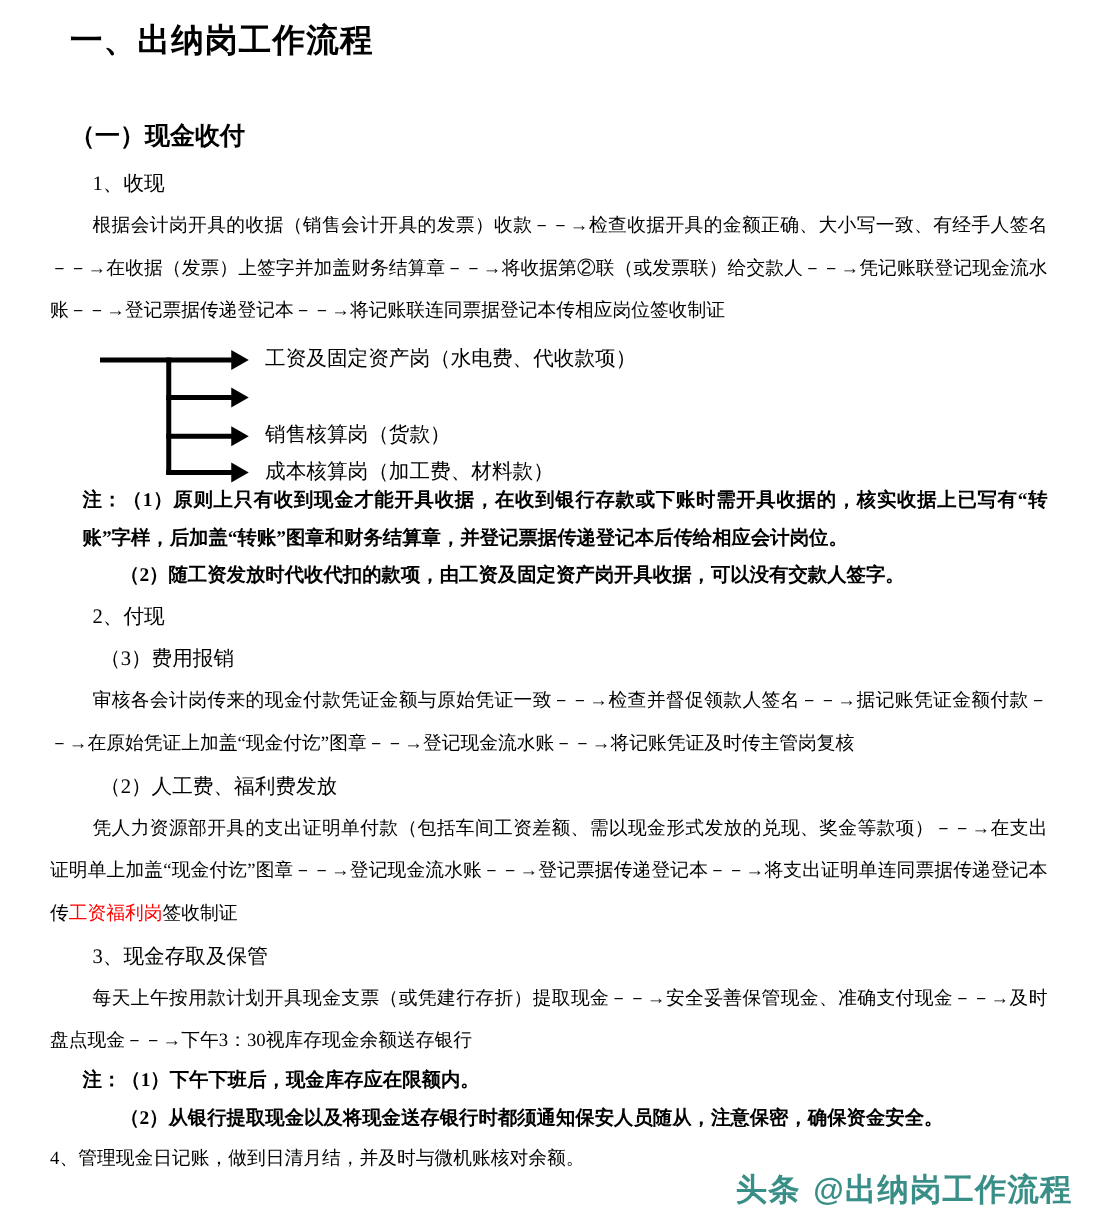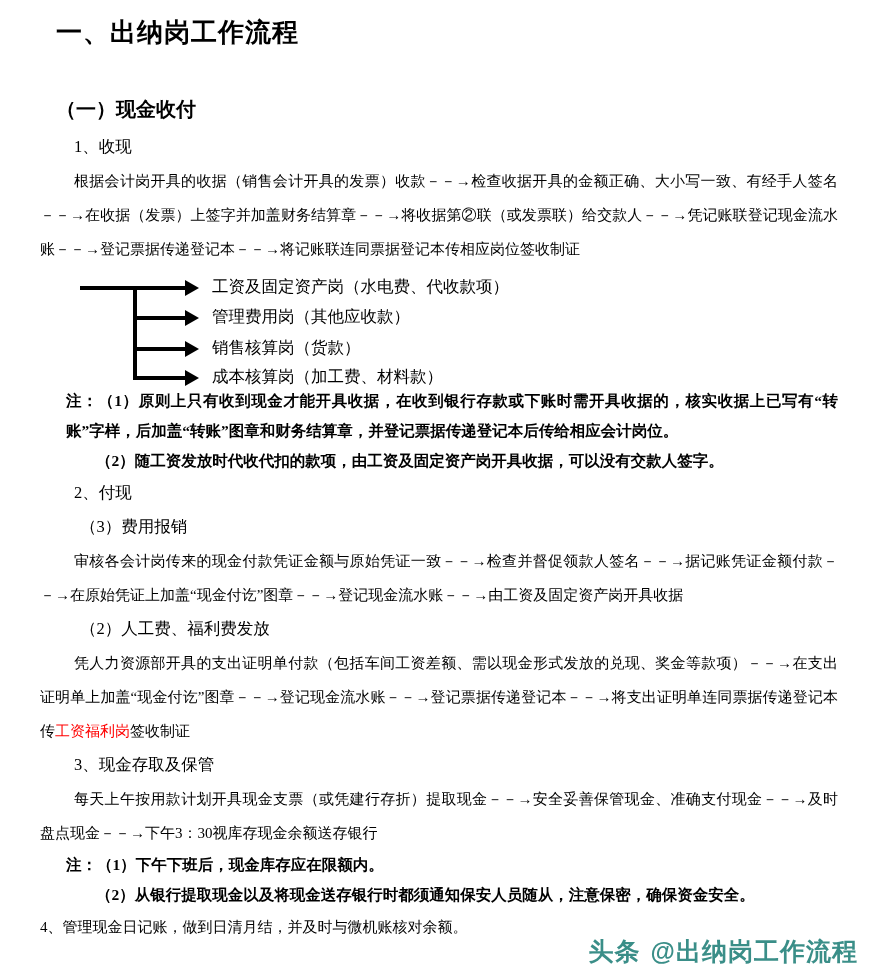--- a/index.html
+++ b/index.html
@@ -176,21 +176,20 @@
     <div class="arrow-row" style="top:20px;">
       <div class="arrow-line"></div>
       <div class="arrow-head"></div>
     </div>
     <div class="arrow-label" style="top:11px;">工资及固定资产岗（水电费、代收款项）</div>
 
     <div class="arrow-row" style="top:50px;">
       <div class="arrow-line"></div>
       <div class="arrow-head"></div>
     </div>
-    <div class="arrow-label" style="top:41px;">管理费用岗（其他应收款）</div>
 
     <div class="arrow-row" style="top:81px;">
       <div class="arrow-line"></div>
       <div class="arrow-head"></div>
     </div>
     <div class="arrow-label" style="top:72px;">销售核算岗（货款）</div>
 
     <div class="arrow-row" style="top:110px;">
       <div class="arrow-line"></div>
       <div class="arrow-head"></div>
@@ -198,21 +197,21 @@
     <div class="arrow-label" style="top:101px;">成本核算岗（加工费、材料款）</div>
   </div>
 
   <p class="note">注：（1）原则上只有收到现金才能开具收据，在收到银行存款或下账时需开具收据的，核实收据上已写有“转账”字样，后加盖“转账”图章和财务结算章，并登记票据传递登记本后传给相应会计岗位。</p>
   <p class="note sub">（2）随工资发放时代收代扣的款项，由工资及固定资产岗开具收据，可以没有交款人签字。</p>
 
   <p class="sub-head">2、付现</p>
 
   <p class="sub-head2">（3）费用报销</p>
 
-  <p class="para">审核各会计岗传来的现金付款凭证金额与原始凭证一致－－→检查并督促领款人签名－－→据记账凭证金额付款－－→在原始凭证上加盖“现金付讫”图章－－→登记现金流水账－－→由工资及固定资产岗开具收据</p>
+  <p class="para">审核各会计岗传来的现金付款凭证金额与原始凭证一致－－→检查并督促领款人签名－－→据记账凭证金额付款－－→在原始凭证上加盖“现金付讫”图章－－→登记现金流水账－－→将记账凭证及时传主管岗复核</p>
 
   <p class="sub-head2">（2）人工费、福利费发放</p>
 
   <p class="para"><span>凭人力资源部开具的支出证明单付款（包括车间工资差额、需以现金形式发放的兑现、奖金等款项）－－→在支出证明单上加盖“现金付讫”图章－－→登记现金流水账－－→登记票据传递登记本－－→将支出证明单连同票据传递登记本传</span><span class="red">工资福利岗</span><span>签收制证</span></p>
 
   <p class="sub-head">3、现金存取及保管</p>
 
   <p class="para">每天上午按用款计划开具现金支票（或凭建行存折）提取现金－－→安全妥善保管现金、准确支付现金－－→及时盘点现金－－→下午3：30视库存现金余额送存银行</p>
 
   <p class="note">注：（1）下午下班后，现金库存应在限额内。</p>

